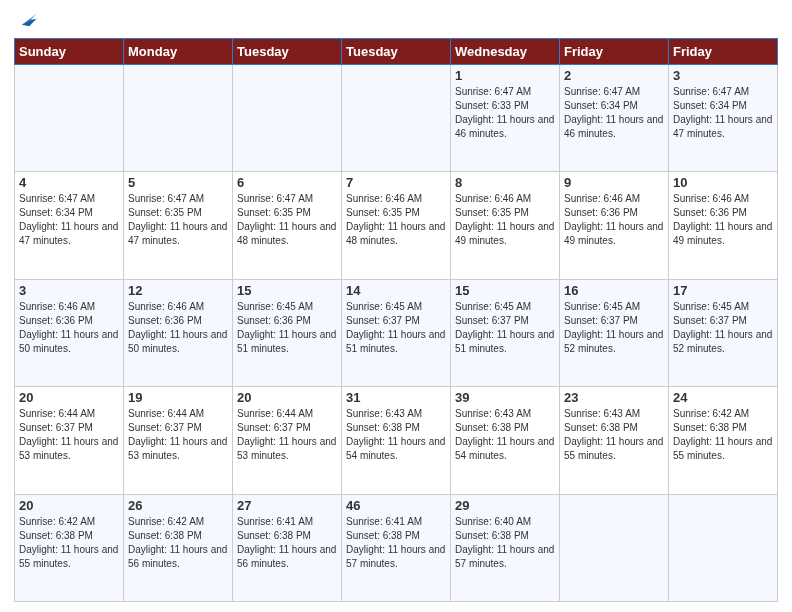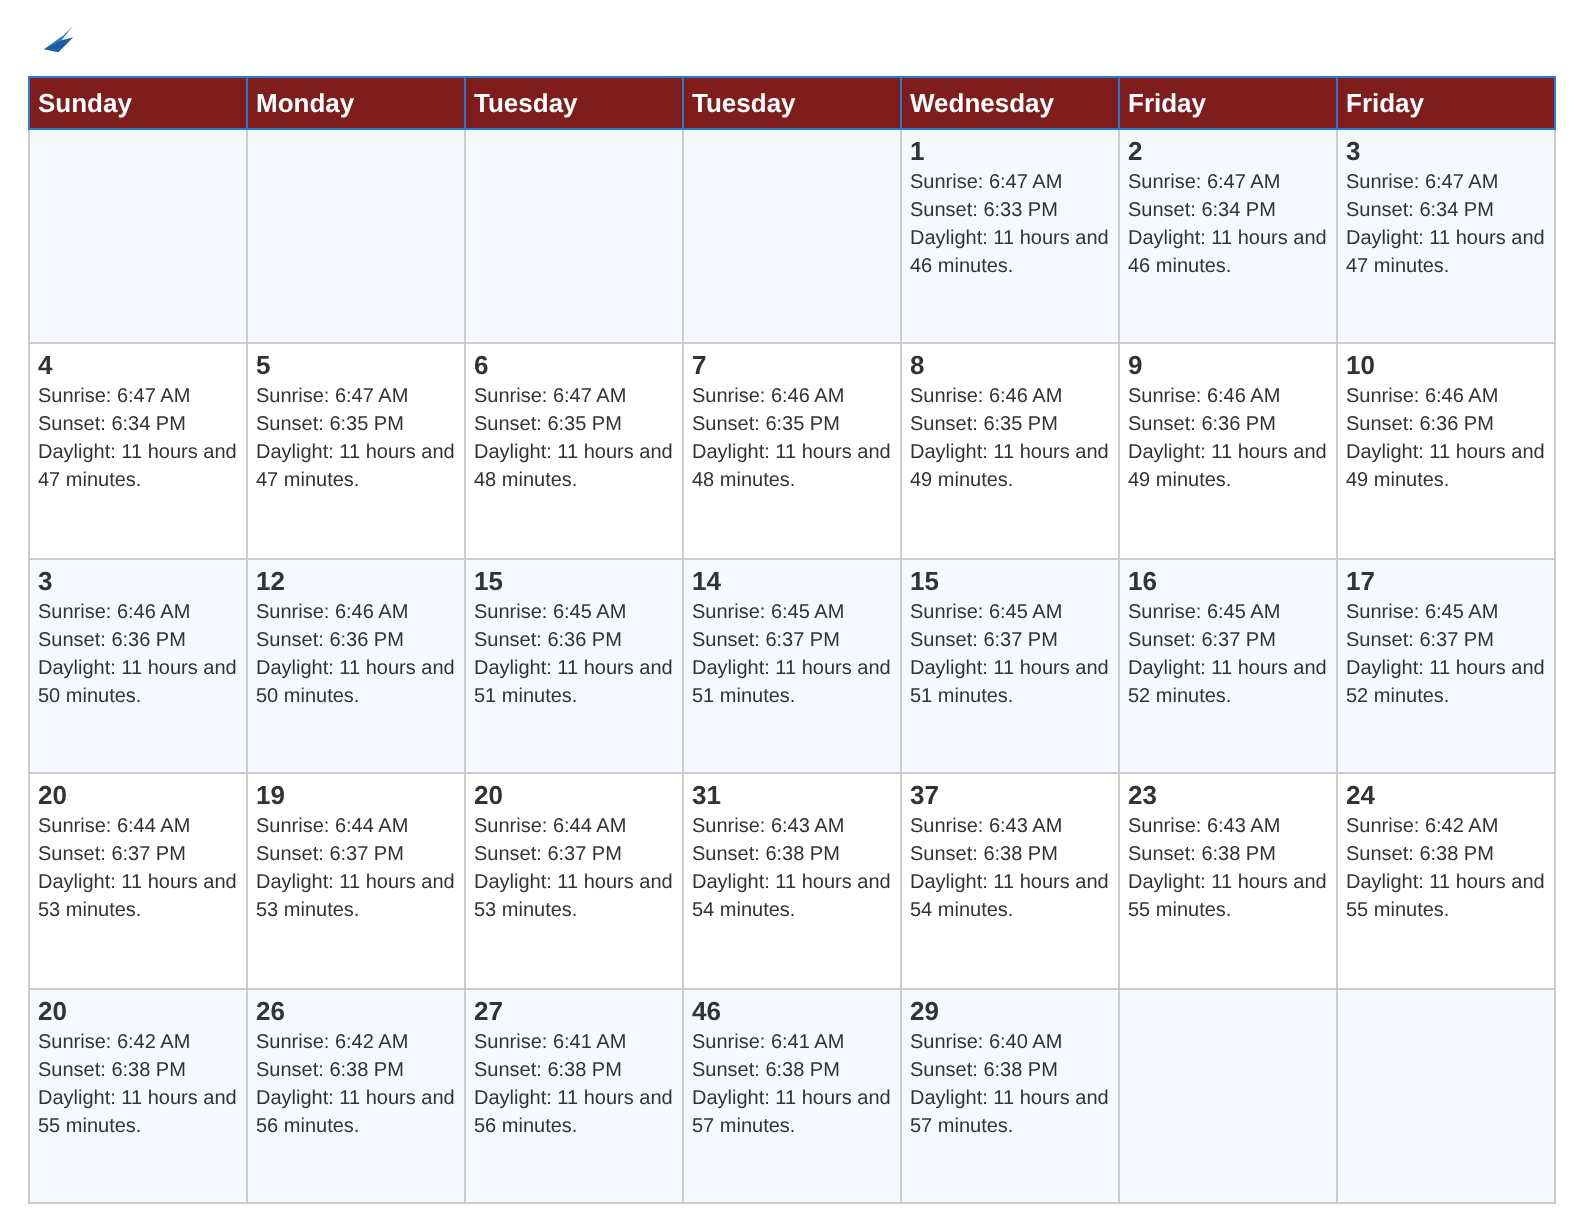--- a/index.html
+++ b/index.html
@@ -260,21 +260,21 @@
 Sunset: 6:37 PM
 Daylight: 11 hours and 53 minutes.</div>
           </td>
           <td>
             <span class="day-num">31</span>
             <div class="day-info">Sunrise: 6:43 AM
 Sunset: 6:38 PM
 Daylight: 11 hours and 54 minutes.</div>
           </td>
           <td>
-            <span class="day-num">37</span>
+            <span class="day-num">39</span>
             <div class="day-info">Sunrise: 6:43 AM
 Sunset: 6:38 PM
 Daylight: 11 hours and 54 minutes.</div>
           </td>
           <td>
             <span class="day-num">23</span>
             <div class="day-info">Sunrise: 6:43 AM
 Sunset: 6:38 PM
 Daylight: 11 hours and 55 minutes.</div>
           </td>

